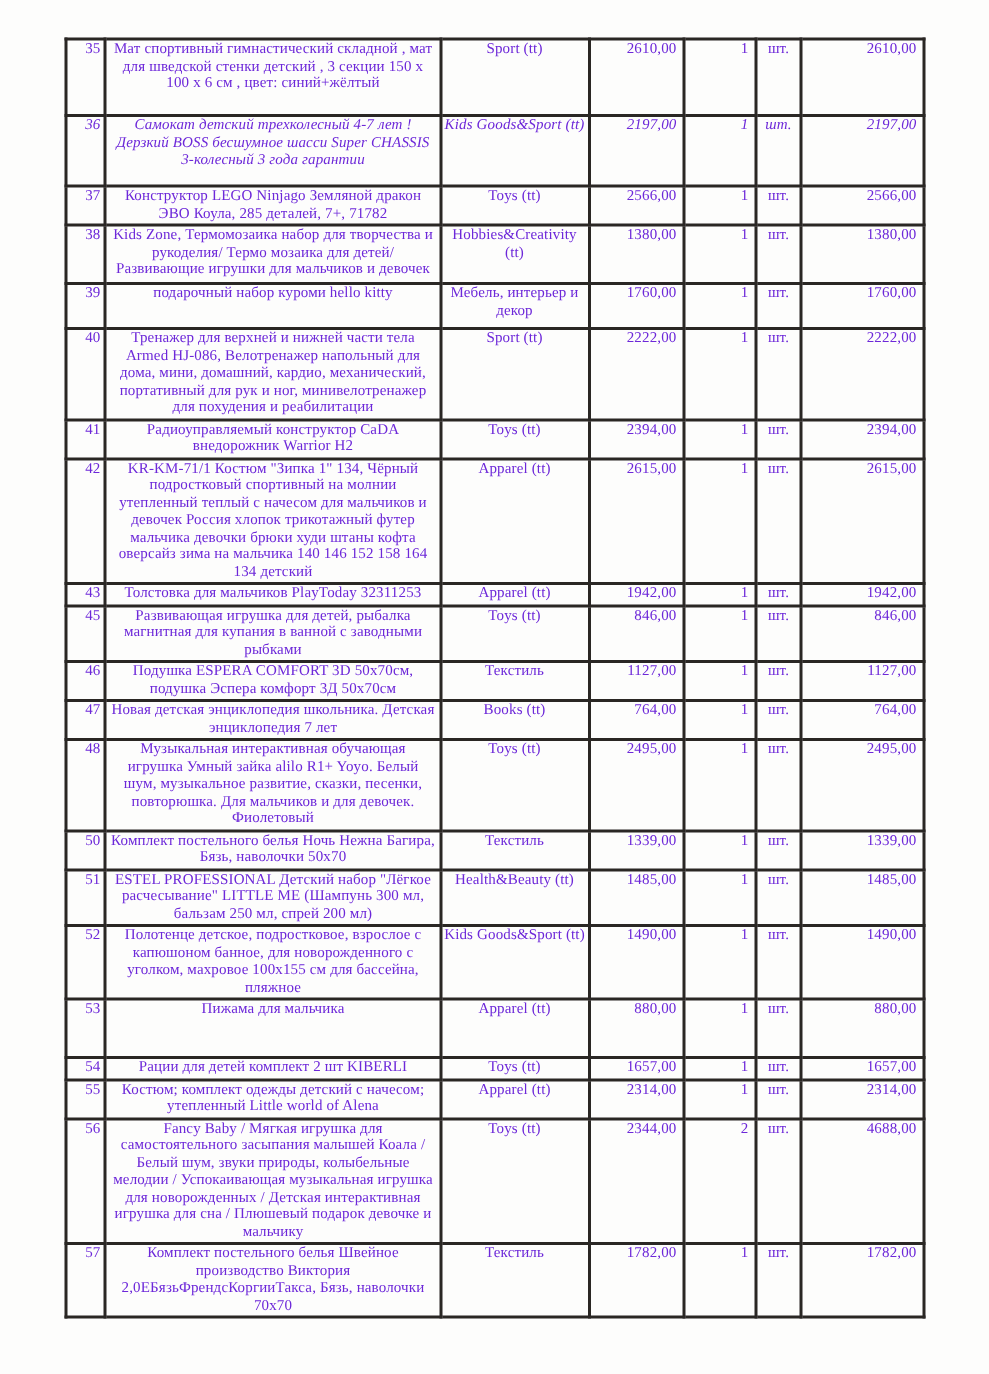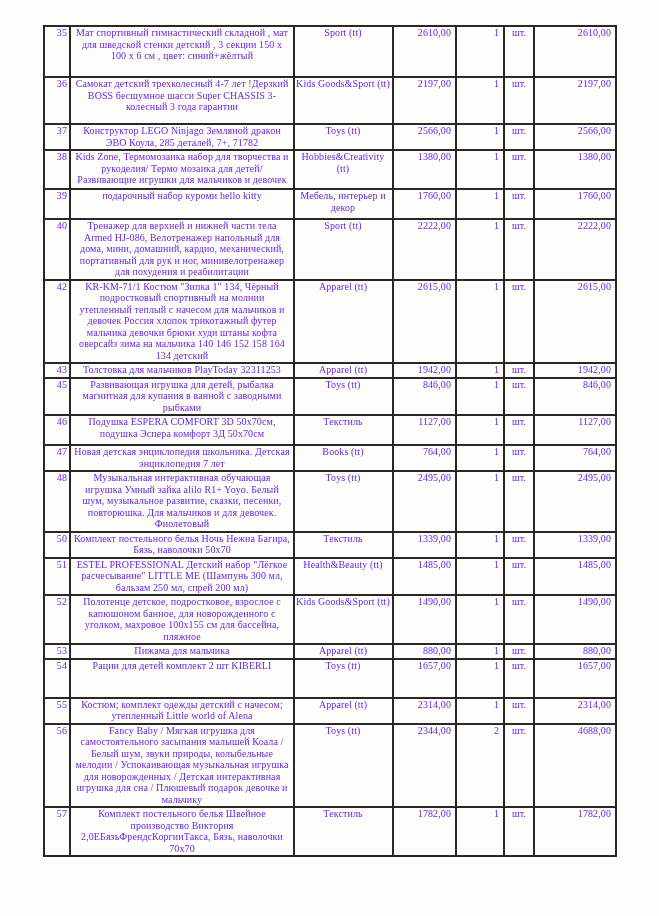--- a/index.html
+++ b/index.html
@@ -33,21 +33,21 @@
   }
   .c-num   { width: 26px;  text-align: right;  padding-right: 2px; padding-left: 1px; }
   .c-desc  { width: 224px; text-align: center; }
   .c-cat   { width: 99px;  text-align: center; padding-left: 0; padding-right: 1px; }
   .c-price { width: 63px;  text-align: right;  padding-right: 4px; }
   .c-qty   { width: 48px;  text-align: right;  padding-right: 4px; }
   .c-unit  { width: 30px;  text-align: center; padding-left: 1px; padding-right: 1px; }
   .c-total { width: 82px;  text-align: right;  padding-right: 4px; }
   
   tbody tr:nth-child(1)  td { height: 48px; }
-  tbody tr:nth-child(2)  td { height: 44px; }
+  tbody tr:nth-child(2)  td { height: 44px; font-style: italic; }
   tbody tr:nth-child(4)  td { height: 36px; }
   tbody tr:nth-child(5)  td { height: 27px; }
   tbody tr:nth-child(10) td { height: 27px; }
   tbody tr:nth-child(15) td { height: 31px; }
   tbody tr:nth-child(17) td { height: 36px; }
   tbody tr:nth-child(25) td { height: 37px; }
 </style>
 </head>
 <body>
 
@@ -111,20 +111,29 @@
         <tr>
     <td class="c-num">40</td>
     <td class="c-desc">Тренажер для верхней и нижней части тела Armed HJ-086, Велотренажер напольный для дома, мини, домашний, кардио, механический, портативный для рук и ног, минивелотренажер для похудения и реабилитации</td>
     <td class="c-cat">Sport (tt)</td>
     <td class="c-price">2222,00</td>
     <td class="c-qty">1</td>
     <td class="c-unit">шт.</td>
     <td class="c-total">2222,00</td>
   </tr>
         <tr>
+    <td class="c-num">41</td>
+    <td class="c-desc">Радиоуправляемый конструктор CaDA внедорожник Warrior H2</td>
+    <td class="c-cat">Toys (tt)</td>
+    <td class="c-price">2394,00</td>
+    <td class="c-qty">1</td>
+    <td class="c-unit">шт.</td>
+    <td class="c-total">2394,00</td>
+  </tr>
+        <tr>
     <td class="c-num">42</td>
     <td class="c-desc">KR-KM-71/1 Костюм "Зипка 1" 134, Чёрный подростковый спортивный на молнии утепленный теплый с начесом для мальчиков и девочек Россия хлопок трикотажный футер мальчика девочки брюки худи штаны кофта оверсайз зима на мальчика 140 146 152 158 164 134 детский</td>
     <td class="c-cat">Apparel (tt)</td>
     <td class="c-price">2615,00</td>
     <td class="c-qty">1</td>
     <td class="c-unit">шт.</td>
     <td class="c-total">2615,00</td>
   </tr>
         <tr>
     <td class="c-num">43</td>

